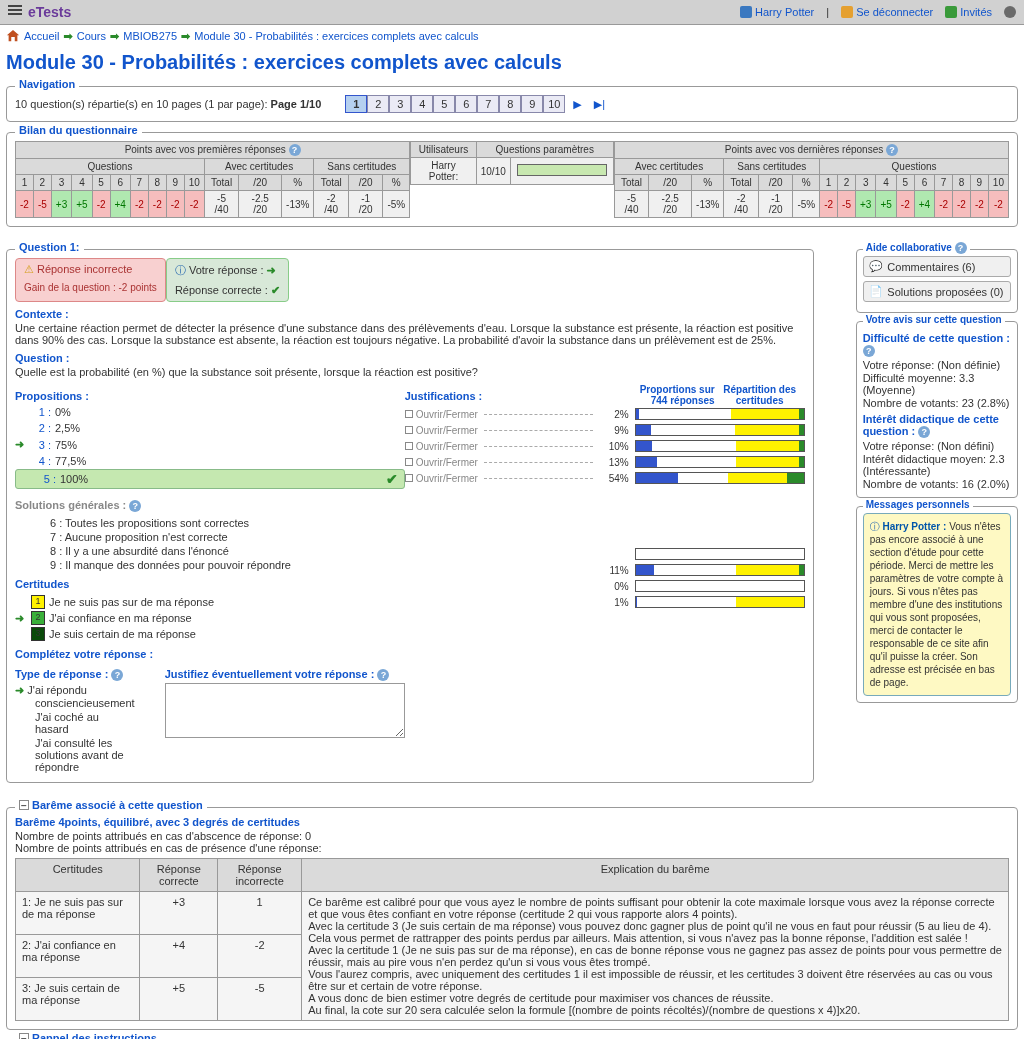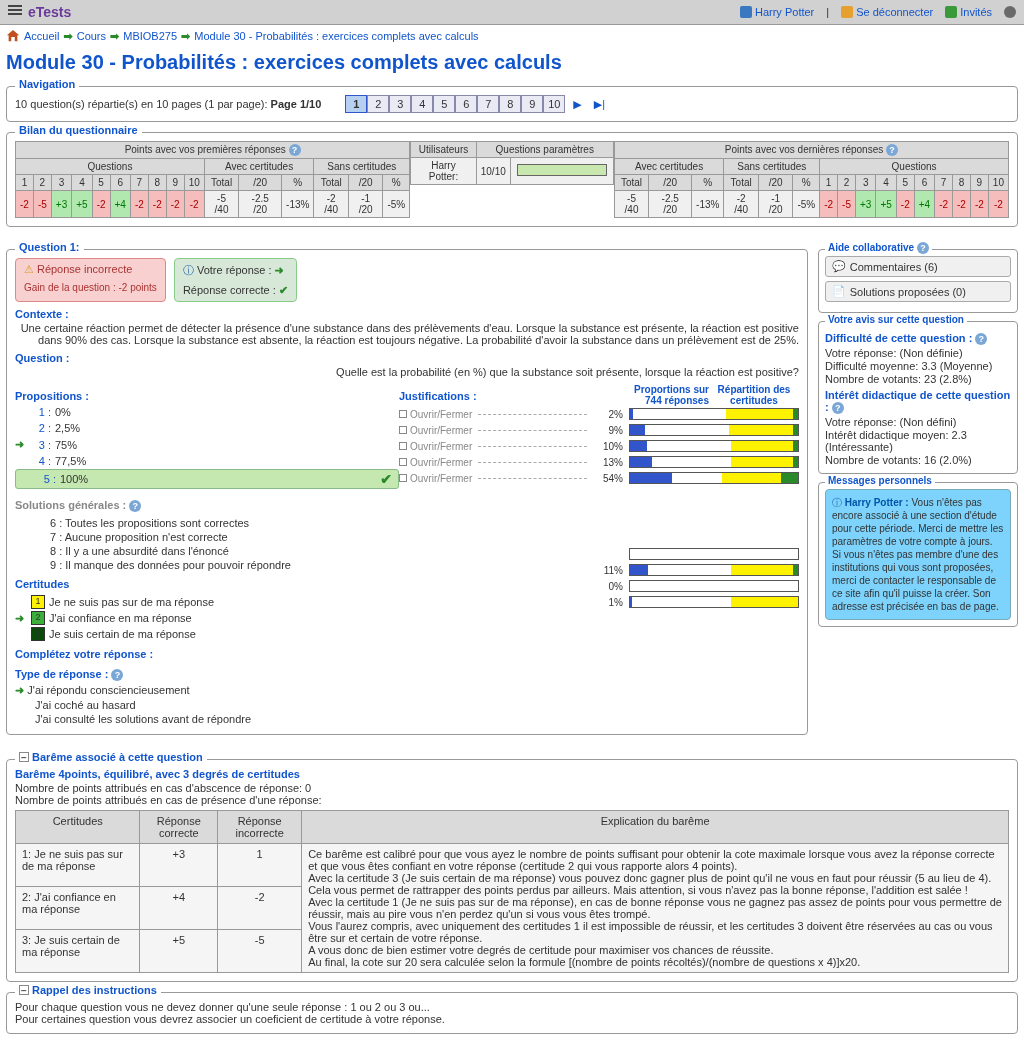--- a/index.html
+++ b/index.html
@@ -35,33 +35,33 @@
 
 table.score { border-collapse: collapse; font-size: 10px; }
 table.score th, table.score td { border: 1px solid #999; padding: 2px 4px; text-align: center; background: #f0f0f0; }
 table.score th { background: #dadada; font-weight: normal; }
 .neg { background: #f6bdbd !important; color: #a00; }
 .pos { background: #b0e8b0 !important; color: #070; }
 .progressbar { width: 90px; height: 12px; border: 1px solid #666; background: #c8e8b0; display: inline-block; margin: 0 2px; position: relative; }
 
 .two-col { display: flex; gap: 10px; align-items: flex-start; }
 .main-q { flex: 1; }
-.side-q { width: 200px; }
+.side-q { width: 200px; margin-left: 32px; }
 
 .qbox { border: 1px solid #999; border-radius: 4px; padding: 8px; position: relative; margin-bottom: 8px; }
 .qbox > .legend { position: absolute; top: -9px; left: 8px; background: #fff; padding: 0 4px; color: #15c; font-weight: bold; }
 
-.flash { display: flex; gap: 8px; margin-bottom: 6px; flex-wrap: wrap; }
+.flash { display: flex; margin-bottom: 6px; flex-wrap: wrap; }
 .flash-box { border-radius: 4px; padding: 4px 8px; display: flex; align-items: center; gap: 6px; font-size: 11px; }
 .flash-err { background: #f8d0d0; border: 1px solid #d88; color: #a33; flex-direction: column; align-items: flex-start; }
 .flash-err .gain { font-size: 10px; }
 .flash-ans { background: #d8e8d8; border: 1px solid #8c8; flex-direction: column; align-items: flex-start; }
 
 .q-section-title { color: #15c; font-weight: bold; margin: 6px 0 2px 0; }
-.q-text { color: #333; margin-bottom: 6px; text-align: right; }
+.q-text { color: #333; margin-bottom: 6px; }
 
 .prop-area { display: flex; gap: 0; }
 .prop-left { flex: 1; }
 .prop-right { width: 400px; }
 
 .prop-row { display: flex; align-items: center; gap: 4px; padding: 2px 0; font-size: 11px; }
 .prop-row .num { width: 20px; text-align: right; color: #15c; }
 .prop-row.selected { background: #c5e8b0; border: 1px solid #8b8; border-radius: 3px; padding: 3px 4px; position: relative; }
 .prop-row.selected::after { content: "✔"; color: #2a8a2a; position: absolute; right: 6px; font-size: 14px; font-weight: bold; }
 .prop-arrow { color: #2a8a2a; font-weight: bold; width: 12px; display: inline-block; }
@@ -87,21 +87,21 @@
 .type-row.sel::before { content: "➜ "; color: #2a8a2a; font-weight: bold; margin-left: -20px; }
 
 .just-textarea { width: 240px; height: 55px; border: 1px solid #999; }
 
 .side-fs { border: 1px solid #999; border-radius: 4px; padding: 6px; margin-bottom: 8px; position: relative; font-size: 11px; }
 .side-fs > .legend { position: absolute; top: -8px; left: 6px; background: #fff; padding: 0 3px; color: #15c; font-weight: bold; font-size: 10px; }
 .side-btn { display: flex; align-items: center; gap: 4px; background: #f0f0f0; border: 1px solid #aaa; border-radius: 3px; padding: 3px 6px; margin-bottom: 4px; cursor: pointer; font-size: 11px; }
 .side-sub { color: #15c; font-weight: bold; font-size: 11px; margin: 4px 0 2px 0; }
 .side-fs p { margin: 1px 0; }
 
-.msg-box { background: #7dd3fc; border: 1px solid #7ab; border-radius: 4px; padding: 6px; font-size: 10px; line-height: 1.3; }
+.msg-box { background: #fef9c3; border: 1px solid #7ab; border-radius: 4px; padding: 6px; font-size: 10px; line-height: 1.3; }
 .msg-box strong { color: #0055aa; }
 
 .bareme-table { border-collapse: collapse; width: 100%; font-size: 11px; }
 .bareme-table th, .bareme-table td { border: 1px solid #999; padding: 4px 6px; vertical-align: top; }
 .bareme-table th { background: #dadada; font-weight: normal; text-align: center; }
 .bareme-table td { background: #f5f5f5; }
 .bareme-table td.c { text-align: center; }
 
 .help-ico { display: inline-block; width: 12px; height: 12px; background: #7aa7d6; border-radius: 50%; color: #fff; text-align: center; line-height: 12px; font-size: 9px; font-weight: bold; }
 .sq-ico { display:inline-block; width:8px; height:8px; border:1px solid #888; }
@@ -354,20 +354,24 @@
             </div>
           <div class="q-section-title">Complétez votre réponse :</div>
           <div style="display:flex; gap:30px; align-items:flex-start;">
             <div>
               <div class="q-section-title" style="font-weight:bold;"><span>Type de réponse :</span> <span class="help-ico">?</span></div>
               <div id="types-list">
                   <div class="type-row sel">J'ai répondu consciencieusement</div>
                   <div class="type-row">J'ai coché au hasard</div>
                   <div class="type-row">J'ai consulté les solutions avant de répondre</div>
                 </div>
+            </div>
+            <div>
+              <div class="q-section-title" style="font-weight:bold;"><span>Justifiez éventuellement votre réponse :</span> <span class="help-ico">?</span></div>
+              <textarea class="just-textarea" style=""></textarea>
             </div>
           </div>
         </div>
         <div class="prop-right">
           <div style="display:flex;">
             <div class="q-section-title" style="flex:1;">Justifications :</div>
             <div style="width:90px;text-align:right;font-weight:bold;color:#15c;font-size:10px;">Proportions sur 744 réponses</div>
             <div style="width:90px;text-align:center;font-weight:bold;color:#15c;font-size:10px;">Répartition des certitudes</div>
           </div>
           <div id="just-list">

